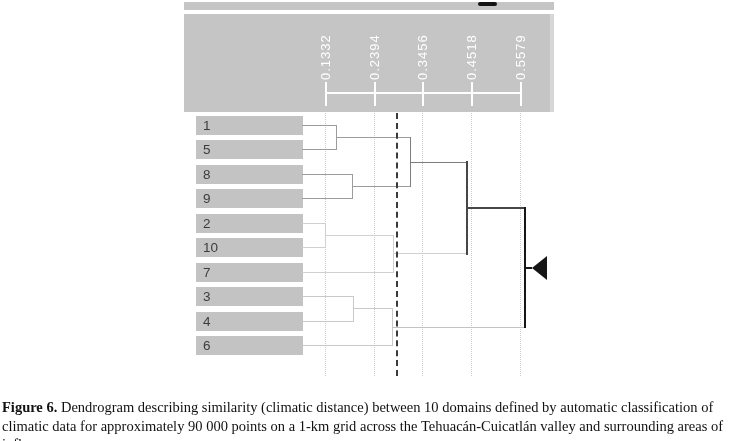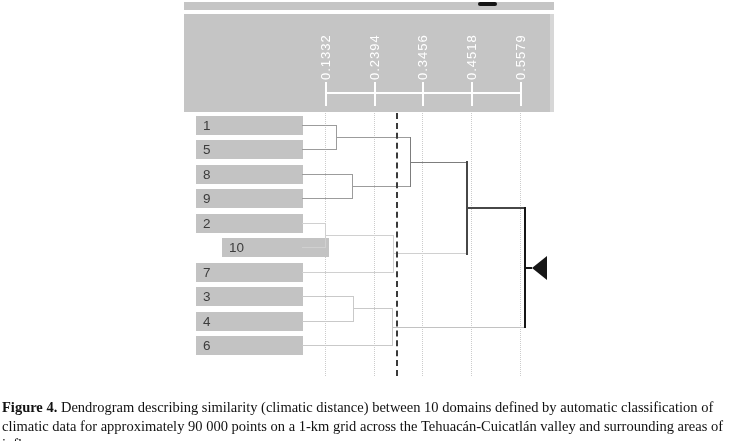--- a/index.html
+++ b/index.html
@@ -58,21 +58,21 @@
       </div>
       <div class="leaf-bar" style="top: 164.9px;">
         <span class="leaf-label">8</span>
       </div>
       <div class="leaf-bar" style="top: 189.35px;">
         <span class="leaf-label">9</span>
       </div>
       <div class="leaf-bar" style="top: 213.8px;">
         <span class="leaf-label">2</span>
       </div>
-      <div class="leaf-bar" style="top: 238.25px; margin-left: 26px;">
+      <div class="leaf-bar" style="top: 238.25px;">
         <span class="leaf-label">10</span>
       </div>
       <div class="leaf-bar" style="top: 262.7px;">
         <span class="leaf-label">7</span>
       </div>
       <div class="leaf-bar" style="top: 287.15px;">
         <span class="leaf-label">3</span>
       </div>
       <div class="leaf-bar" style="top: 311.6px;">
         <span class="leaf-label">4</span>
@@ -105,15 +105,15 @@
       <div style="position: absolute; left: 353.407px; top: 296.15px; width: 1px; height: 25.45px; background: rgb(201, 201, 201);"></div>
       <div style="position: absolute; left: 353.907px; top: 308.375px; width: 39.015px; height: 1px; background: rgb(201, 201, 201);"></div>
       <div style="position: absolute; left: 392.422px; top: 308.375px; width: 1px; height: 37.675px; background: rgb(201, 201, 201);"></div>
       <div style="position: absolute; left: 392.922px; top: 326.712px; width: 132.192px; height: 1px; background: rgb(194, 194, 194);"></div>
       <div style="position: absolute; left: 524.114px; top: 207.019px; width: 2px; height: 121.194px; background: rgb(22, 22, 22);"></div>
       <div style="position: absolute; left: 525.114px; top: 266.616px; width: 6.885px; height: 2px; background: rgb(22, 22, 22);"></div>
       <div style="position: absolute; left: 396.053px; top: 113px; width: 0px; height: 263px; border-left: 2px dashed rgb(58, 58, 58);"></div>
       <div style="position: absolute; left: 531.999px; top: 255.616px; width: 0px; height: 0px; border-top: 12px solid transparent; border-bottom: 12px solid transparent; border-right: 15px solid rgb(22, 22, 22);"></div>
     </div>
 
-  <p id="caption"><b>Figure 4.</b> <span>Dendrogram describing similarity (climatic distance) between 10 domains defined by automatic classification of climatic data for approximately 90 000 points on a 1-km grid across the Tehuacán-Cuicatlán valley and surrounding areas of influence.</span></p>
+  <p id="caption"><b>Figure 6.</b> <span>Dendrogram describing similarity (climatic distance) between 10 domains defined by automatic classification of climatic data for approximately 90 000 points on a 1-km grid across the Tehuacán-Cuicatlán valley and surrounding areas of influence.</span></p>
 
 </div>
 
 </body></html>

